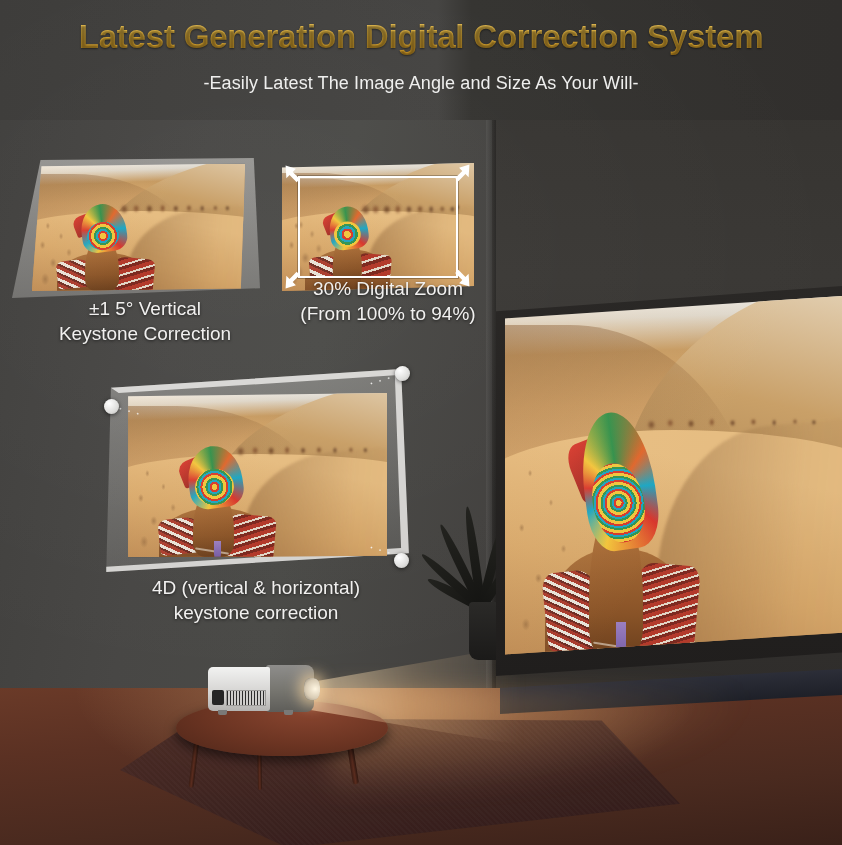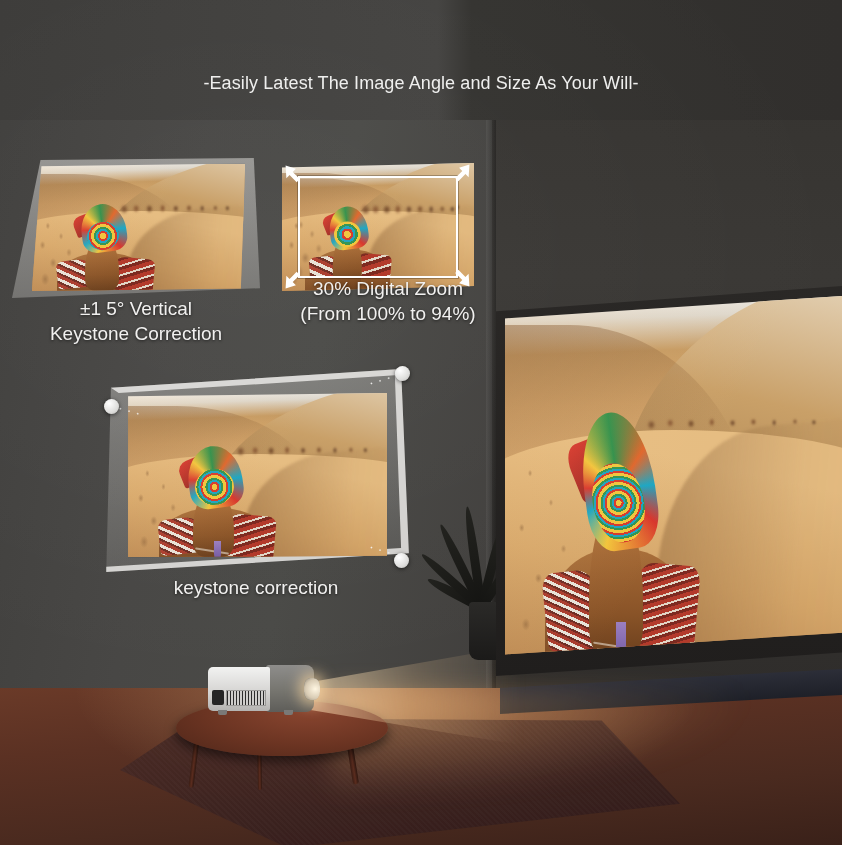--- a/index.html
+++ b/index.html
@@ -348,21 +348,21 @@
   .subtitle {
     position:absolute; left:0; top:73px; width:842px; text-align:center;
     font-size:18px; font-weight:400; color:#efefee;
     letter-spacing:.1px;
   }
   .caption {
     position:absolute; text-align:center; color:#f1f0ef;
     font-size:19px; line-height:1.32; font-weight:400;
     text-shadow:0 1px 3px rgba(0,0,0,.6);
   }
-  .cap-a { left:6px;   top:296px; width:260px;text-align:center; }
+  .cap-a { left:15px;   top:296px; width:260px;text-align:center; }
   .cap-b { left:272px; top:276px; width:232px; }
   .cap-c { left:96px;  top:575px; width:320px; }
   .caption span { display:block; }
 </style>
 </head>
 <body>
 
 <div id="poster">
 
   <div class="wall-left"></div>
@@ -540,18 +540,20 @@
     <div class="dots d-tr"></div>
     <div class="dots d-br"></div>
 
     <div class="handle h-tl"></div>
     <div class="handle h-tr"></div>
     <div class="handle h-br"></div>
     <div class="handle h-bl"></div>
   </div>
 
   <div class="caption cap-c">
+    <span>4D (vertical &amp; horizontal)</span>
     <span>keystone correction</span>
   </div>
 
+  <div class="title">Latest Generation Digital Correction System</div>
   <div class="subtitle">-Easily Latest The Image Angle and Size As Your Will-</div>
 
 </div>
 
 </body></html>

